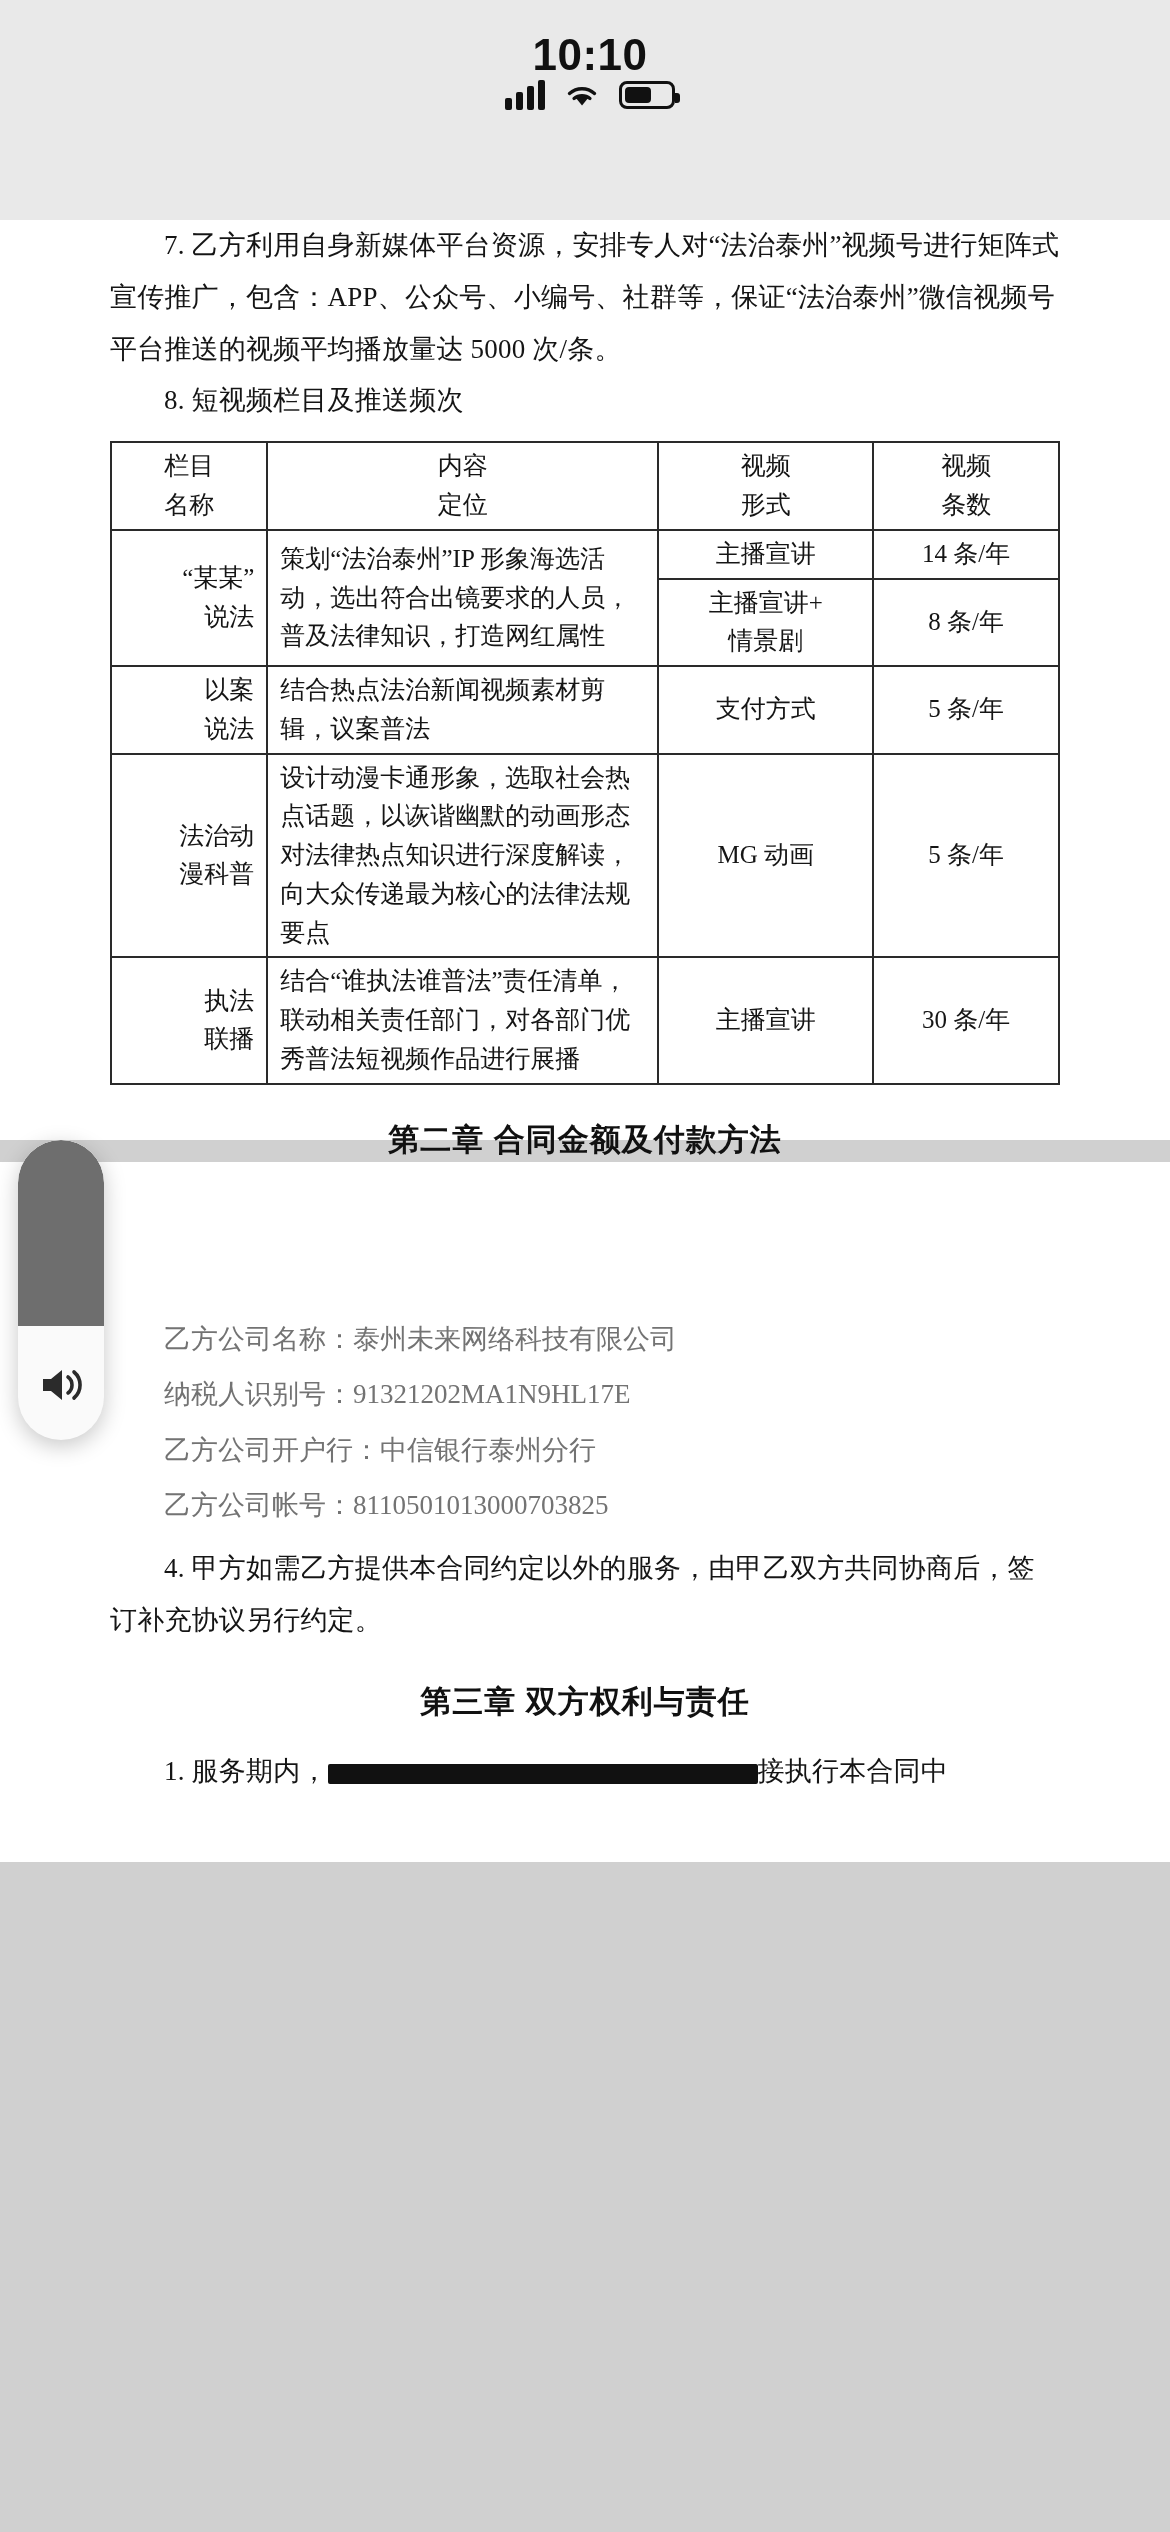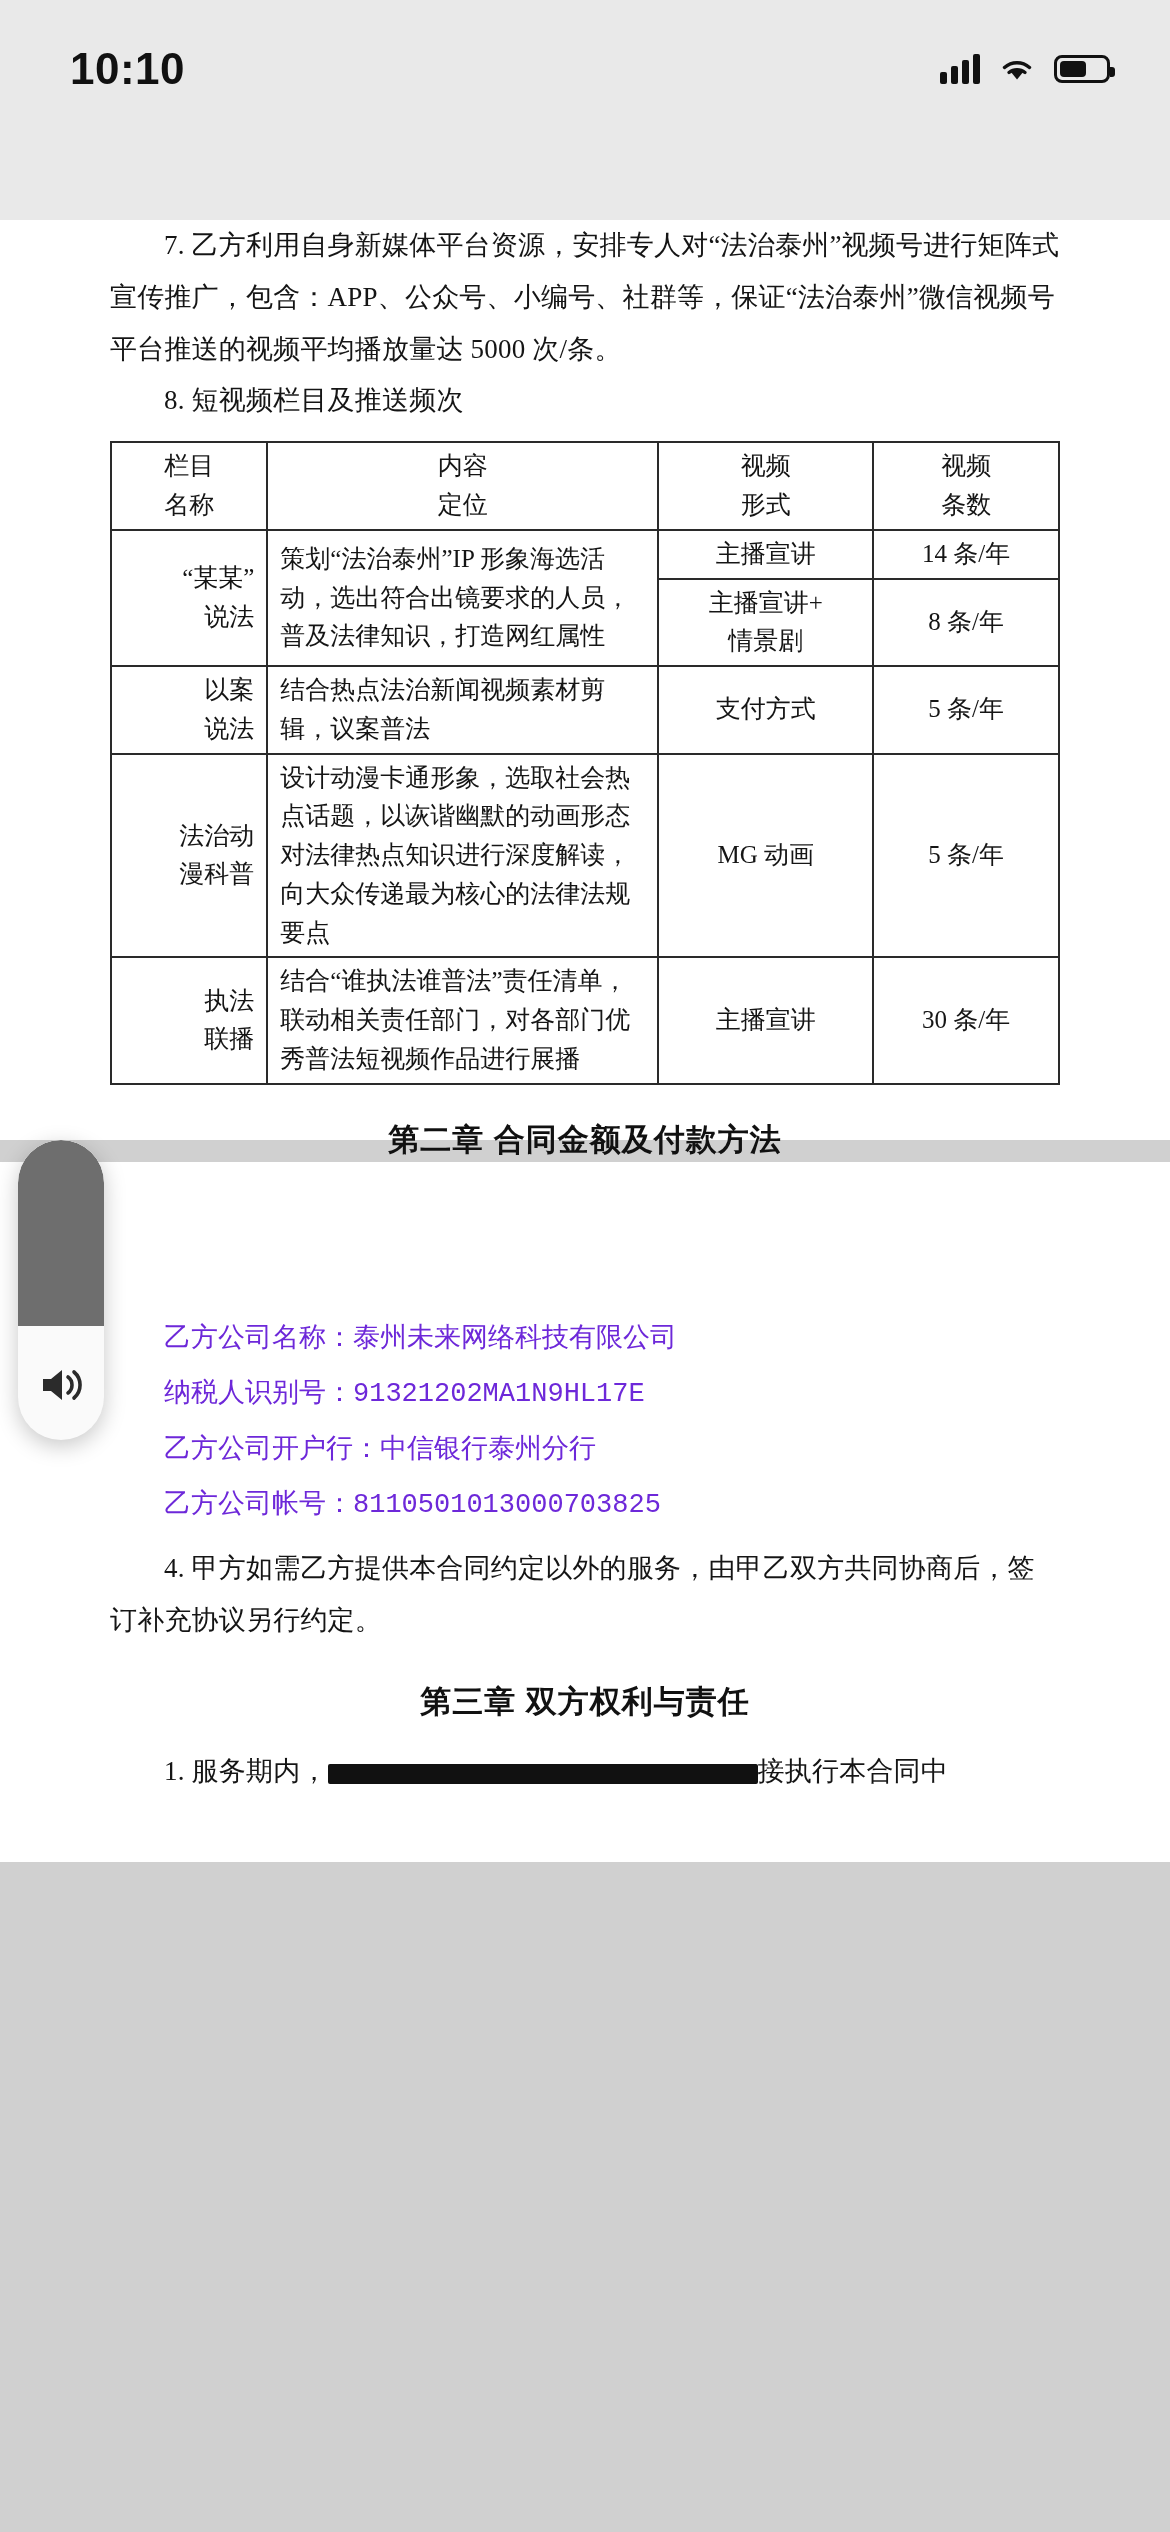--- a/index.html
+++ b/index.html
@@ -19,20 +19,21 @@
   
   .statusbar {
     position: absolute;
     top: 0; left: 0; right: 0;
     height: 108px;
     display: flex;
     align-items: center;
     justify-content: space-between;
     padding: 30px 60px 0 70px;
     background: #e9e9e9;
+    flex-direction: column;
   }
   .status-time {
     font-family: "Liberation Sans", sans-serif;
     font-size: 44px;
     font-weight: bold;
     color: #111;
     letter-spacing: 0.5px;
   }
   .status-right {
     display: flex;
@@ -186,21 +187,21 @@
   .checkrow .item { white-space: nowrap; }
   .box { font-size: 27px; }
   .page-num {
     text-align: center;
     font-size: 21px;
     color: #444;
     margin-top: 46px;
   }
   
   .page-2 { padding-top: 150px; min-height: 700px; }
-  .kv { font-size: 27px; line-height: 2.05; color: #6d28d9; padding-left: 2em; font-family: Liberation Mono, monospace; }
+  .kv { font-size: 27px; line-height: 2.05; color: #737373; padding-left: 2em; }
   .redaction {
     display: inline-block;
     background: #111;
     height: 20px;
     vertical-align: middle;
     border-radius: 2px;
   }
   
   .vol-pill {
     position: absolute;

